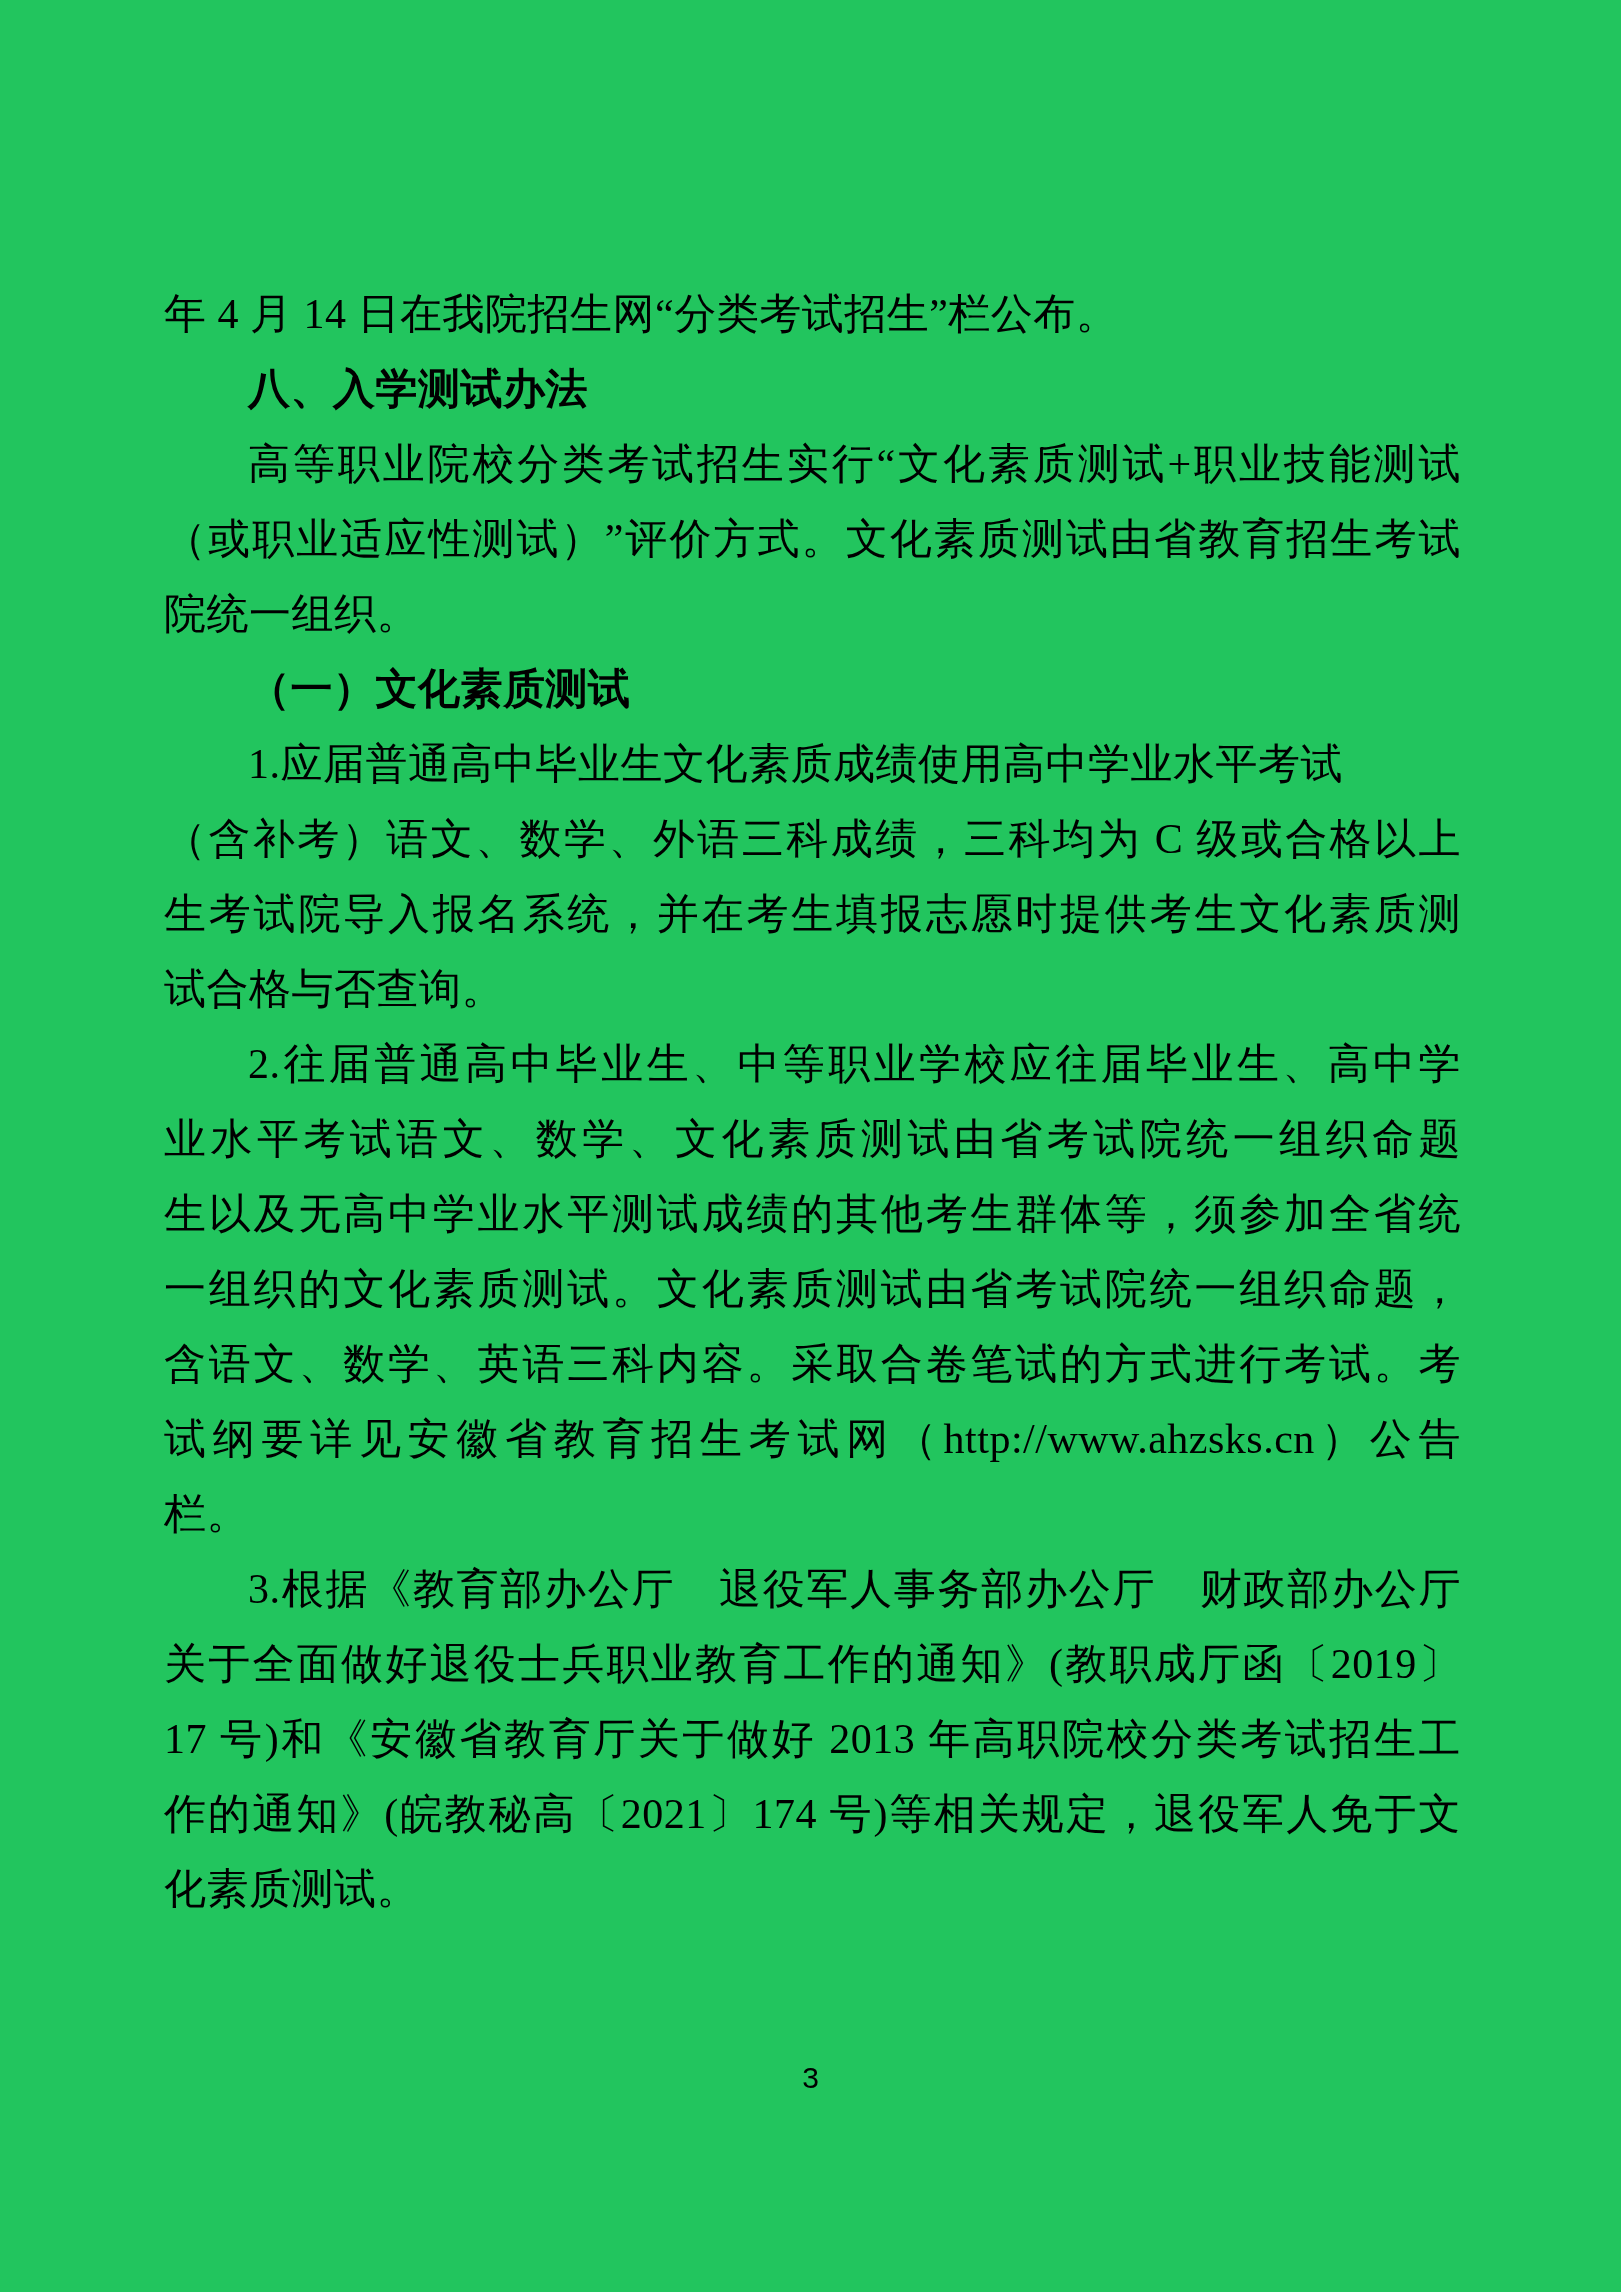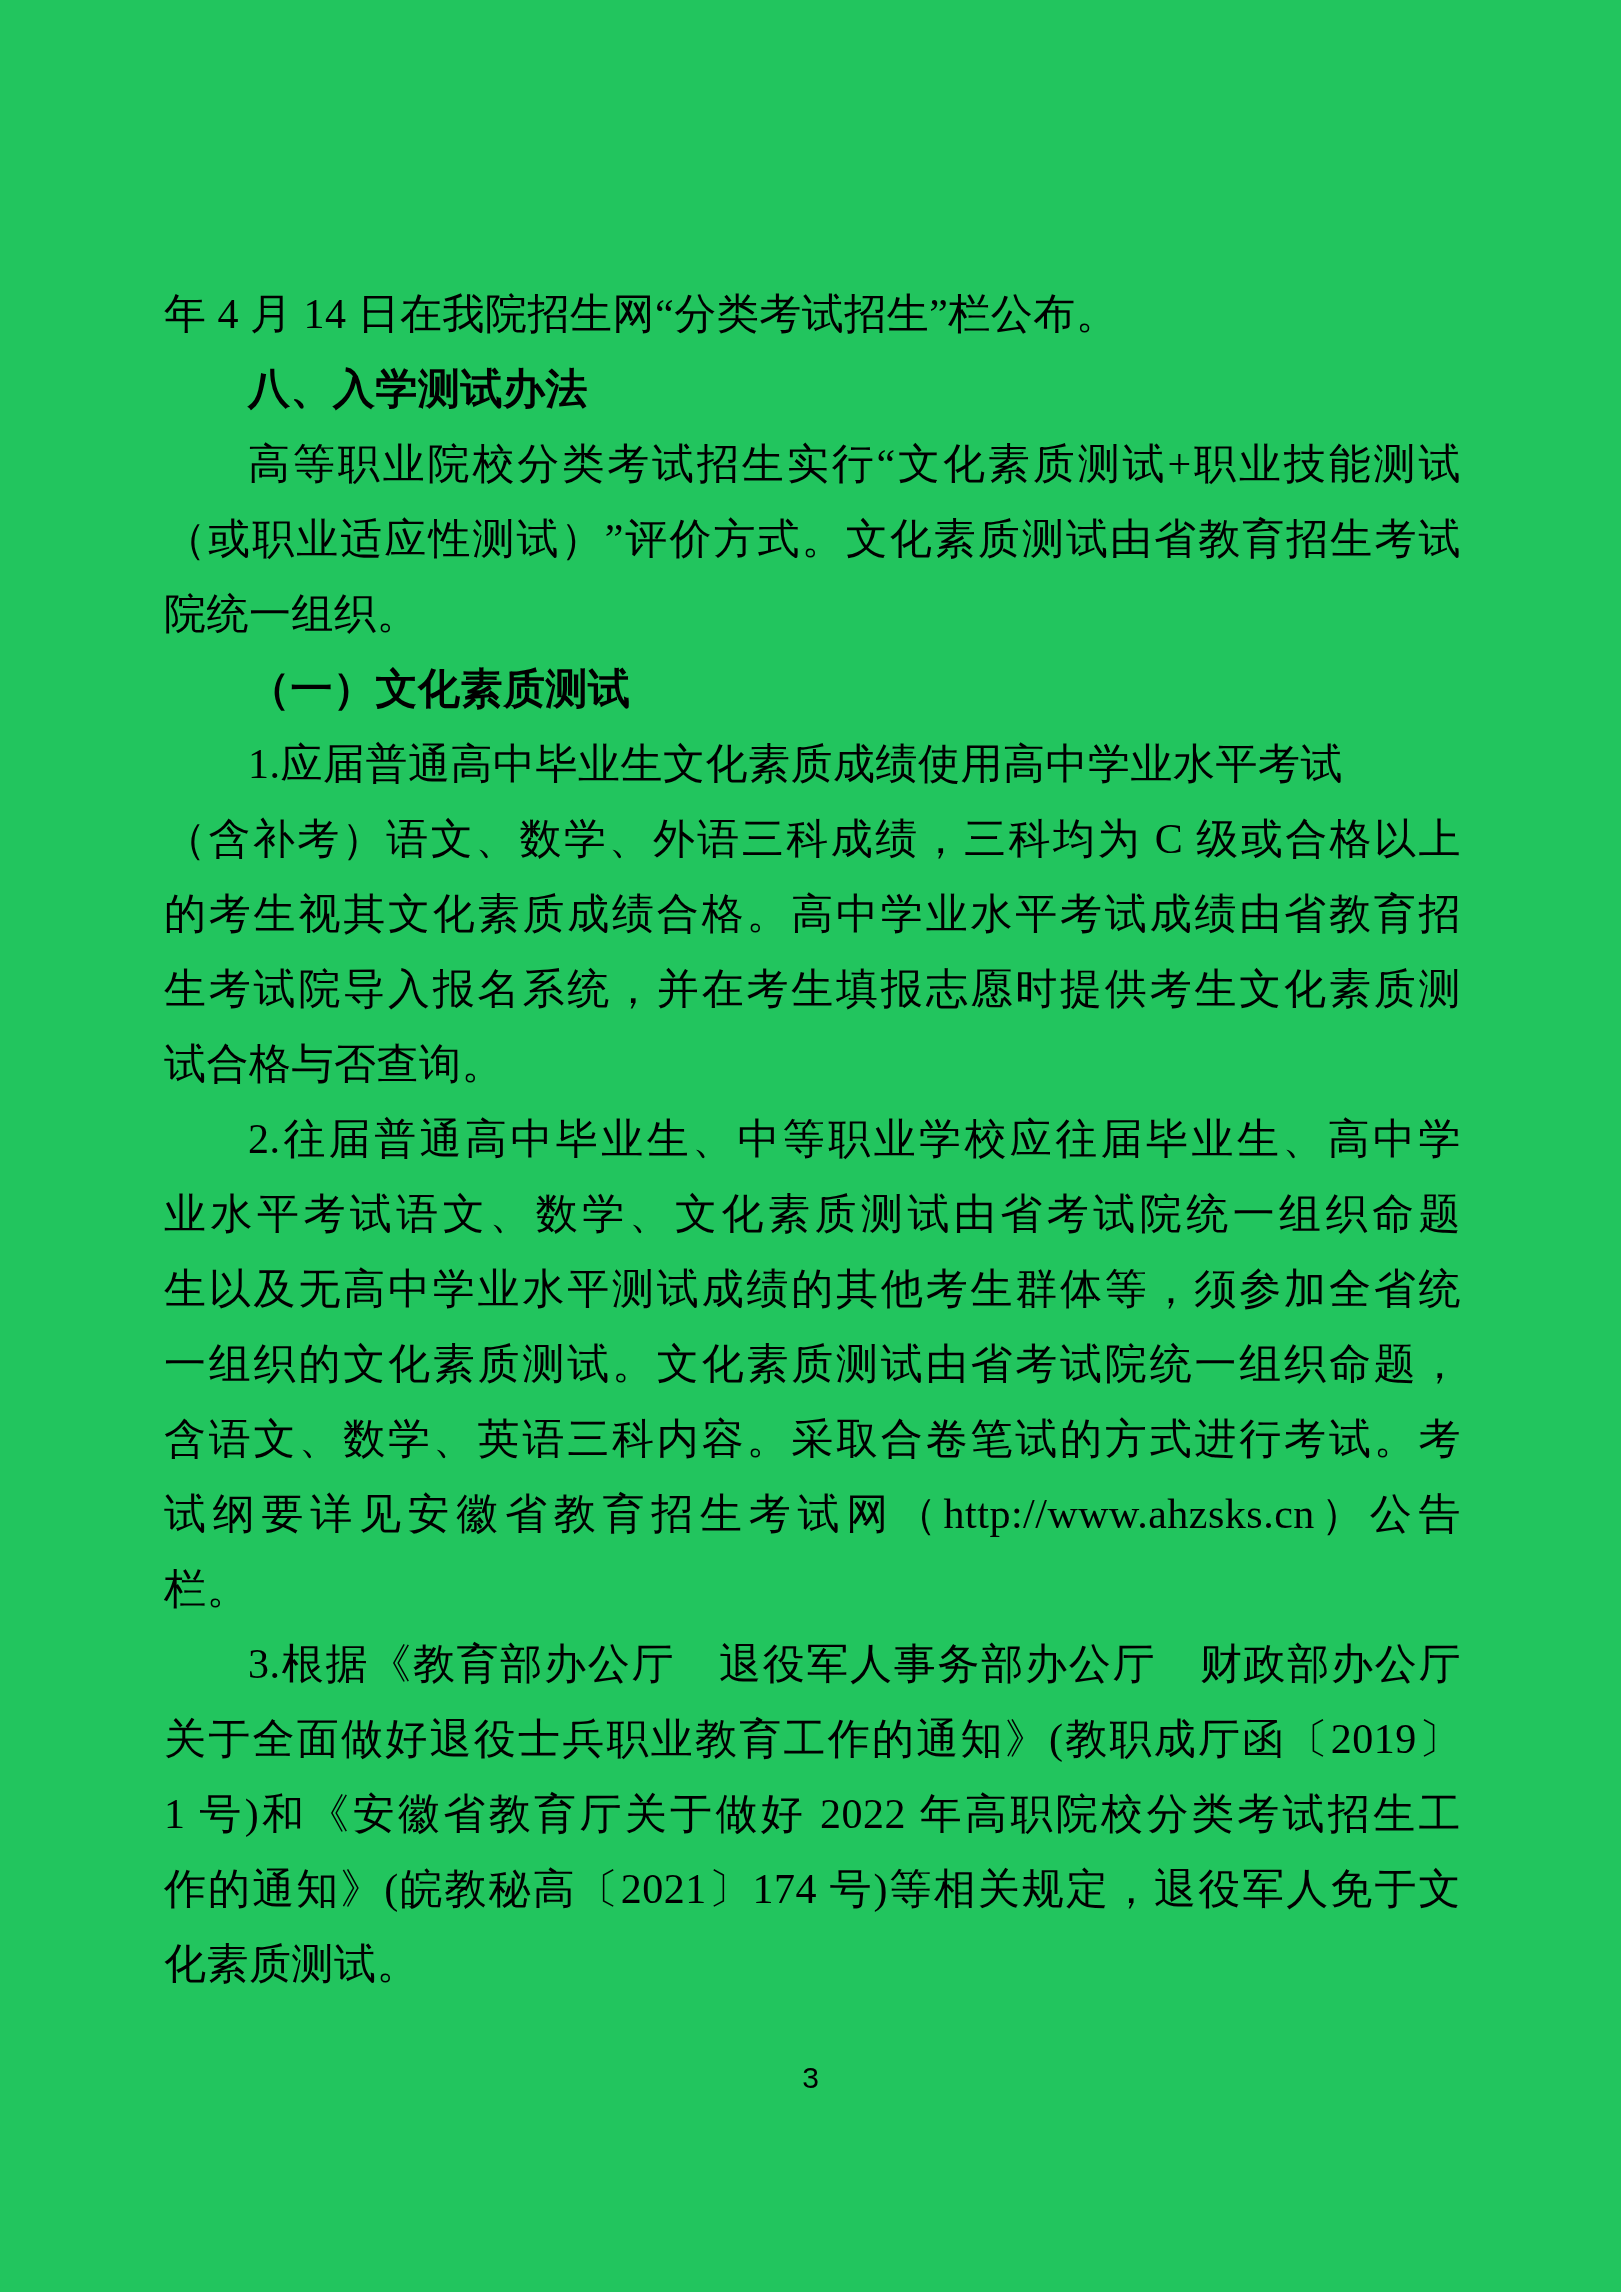--- a/index.html
+++ b/index.html
@@ -49,31 +49,30 @@
 <div class="page">
   <div class="content">
     <div class="ln">年 4 月 14 日在我院招生网“分类考试招生”栏公布。</div>
     <div class="ln indent bold">八、入学测试办法</div>
     <div class="ln indent jfull">高等职业院校分类考试招生实行“文化素质测试+职业技能测试</div>
     <div class="ln jfull">（或职业适应性测试）”评价方式。文化素质测试由省教育招生考试</div>
     <div class="ln">院统一组织。</div>
     <div class="ln indent bold">（一）文化素质测试</div>
     <div class="ln indent">1.应届普通高中毕业生文化素质成绩使用高中学业水平考试</div>
     <div class="ln jfull">（含补考）语文、数学、外语三科成绩，三科均为 C 级或合格以上</div>
-    <div class="ln jfull">的考生视其文化素质成绩合格。高中学业水平考试成绩由省教育招</div>
     <div class="ln jfull">生考试院导入报名系统，并在考生填报志愿时提供考生文化素质测</div>
     <div class="ln">试合格与否查询。</div>
     <div class="ln indent jfull">2.往届普通高中毕业生、中等职业学校应往届毕业生、高中学</div>
     <div class="ln jfull">业水平考试语文、数学、文化素质测试由省考试院统一组织命题</div>
     <div class="ln jfull">生以及无高中学业水平测试成绩的其他考生群体等，须参加全省统</div>
     <div class="ln jfull">一组织的文化素质测试。文化素质测试由省考试院统一组织命题，</div>
     <div class="ln jfull">含语文、数学、英语三科内容。采取合卷笔试的方式进行考试。考</div>
     <div class="ln jfull">试纲要详见安徽省教育招生考试网（http://www.ahzsks.cn）公告</div>
     <div class="ln">栏。</div>
     <div class="ln indent jfull">3.根据《教育部办公厅　退役军人事务部办公厅　财政部办公厅</div>
     <div class="ln jfull">关于全面做好退役士兵职业教育工作的通知》(教职成厅函〔2019〕</div>
-    <div class="ln jfull">1 号)和《安徽省教育厅关于做好 2022 年高职院校分类考试招生工</div>
+    <div class="ln jfull">17 号)和《安徽省教育厅关于做好 2013 年高职院校分类考试招生工</div>
     <div class="ln jfull">作的通知》(皖教秘高〔2021〕174 号)等相关规定，退役军人免于文</div>
     <div class="ln">化素质测试。</div>
   </div>
   <div class="pageno">3</div>
 </div>
 
 
 </body></html>

